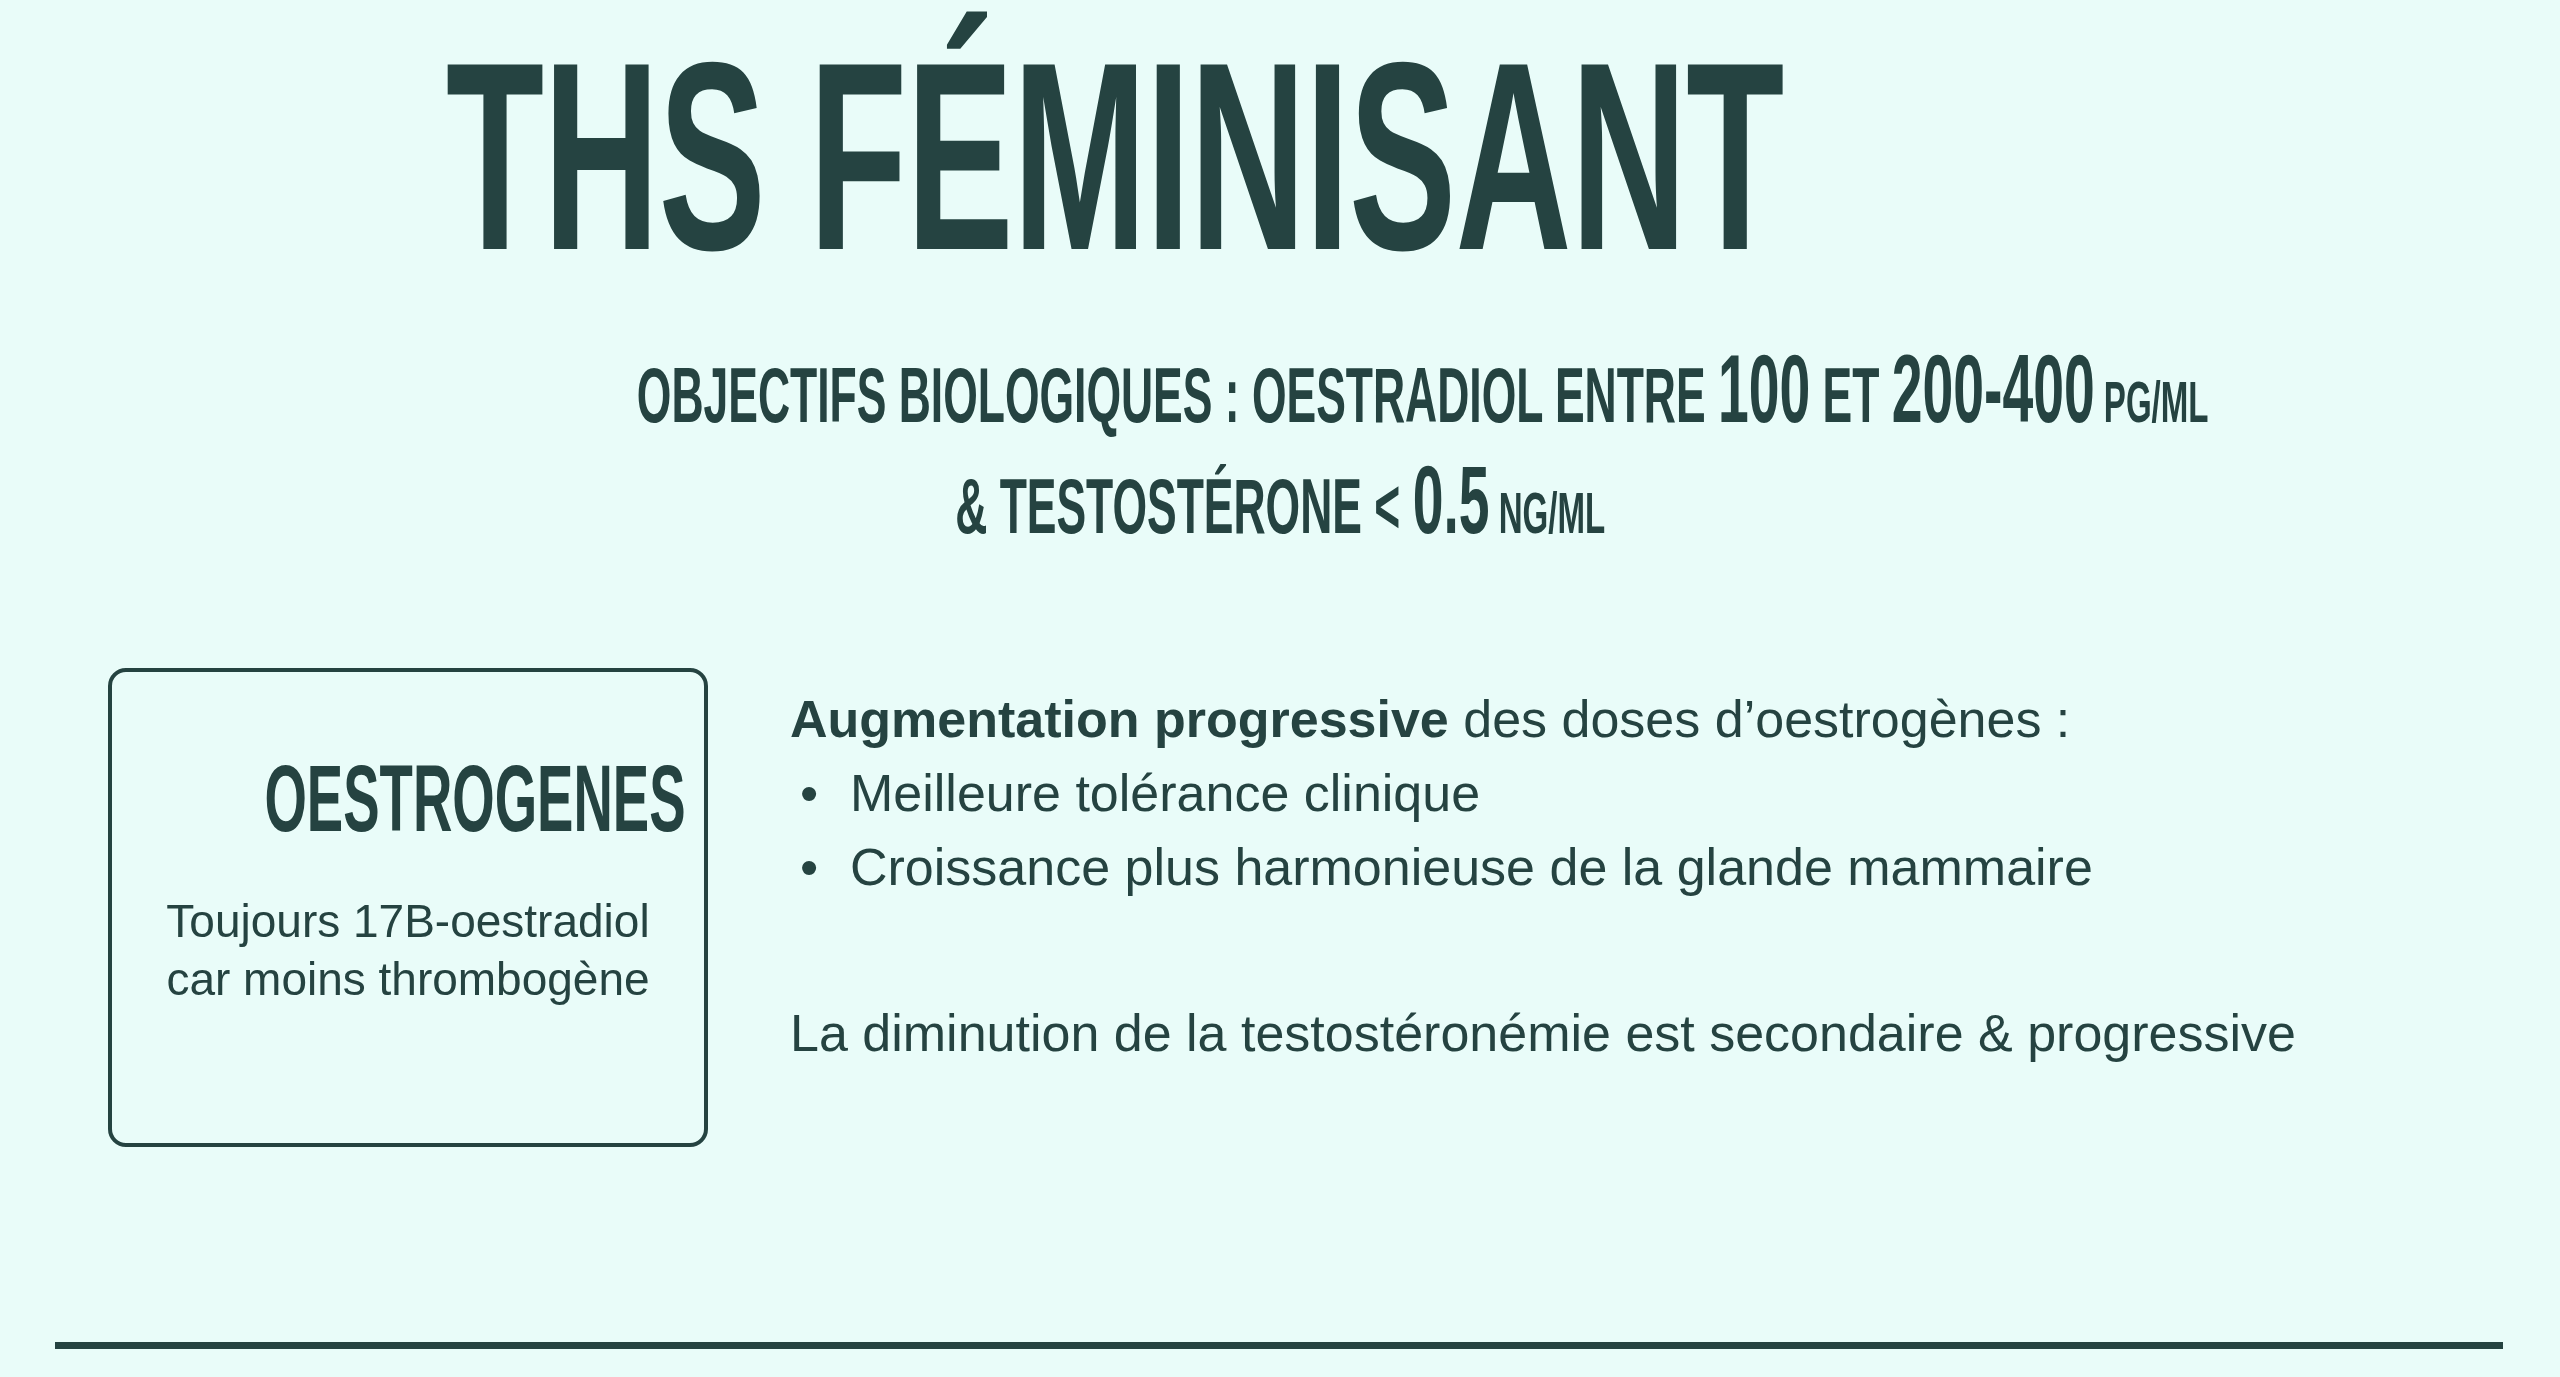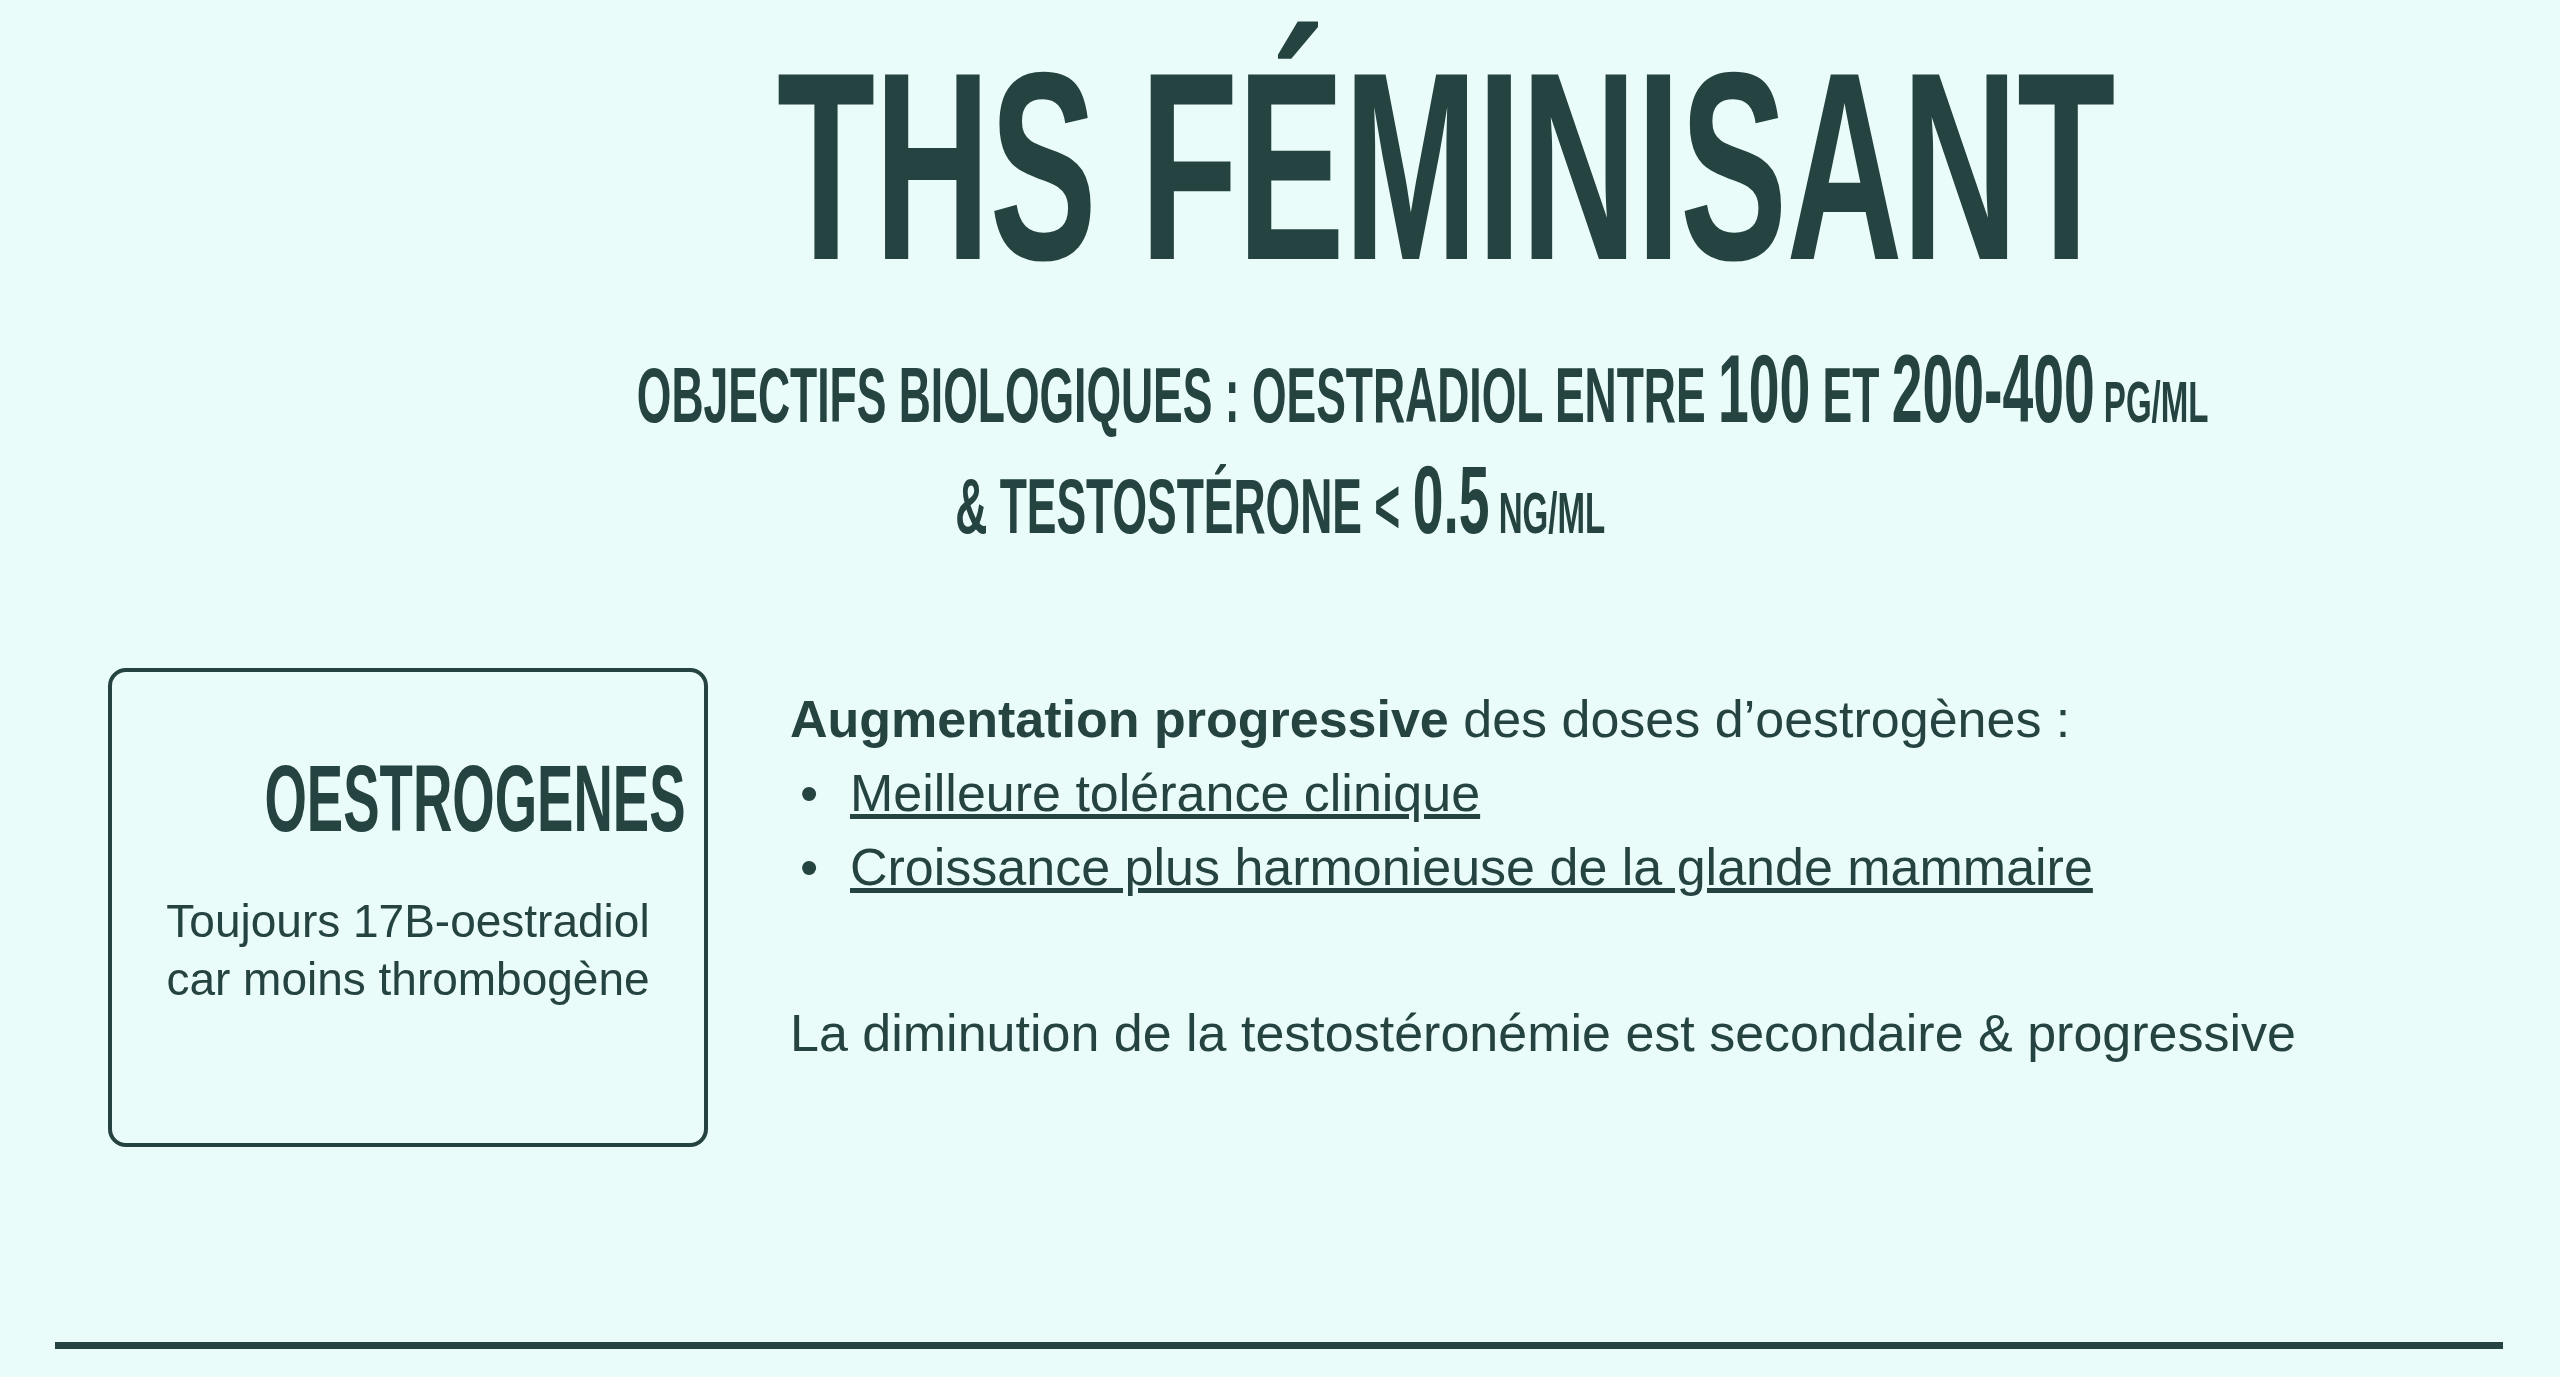--- a/index.html
+++ b/index.html
@@ -20,24 +20,24 @@
   .cond {
     display: inline-block;
     white-space: nowrap;
     font-weight: 700;
     transform-origin: 50% 50%;
     line-height: 1;
   }
 
   .title-row {
     position: absolute;
-    top: 32px;
+    top: 22px;
     left: 0;
     width: 100%;
-    text-align: right;
+    text-align: left;
     text-decoration: underline;
   }
   .title-row .cond {
     font-size: 268px;
     transform: scaleX(0.60);
     letter-spacing: -0.005em;
   }
 
   .sub-row {
     position: absolute;
@@ -83,21 +83,21 @@
   .right-col {
     position: absolute;
     left: 790px;
     top: 682px;
     width: 1640px;
     font-size: 52px;
     line-height: 74px;
     font-weight: 400;
   }
   .intro-bold { font-weight: 700; }
-  .bullet-row { white-space: nowrap; text-decoration: underline; }
+  .bullet-row { white-space: nowrap; }
   .bullet-dot {
     display: inline-block;
     width: 60px;
     padding-left: 10px;
     box-sizing: border-box;
   }
   .note-line { margin-top: 92px; }
 
   .divider {
     position: absolute;

